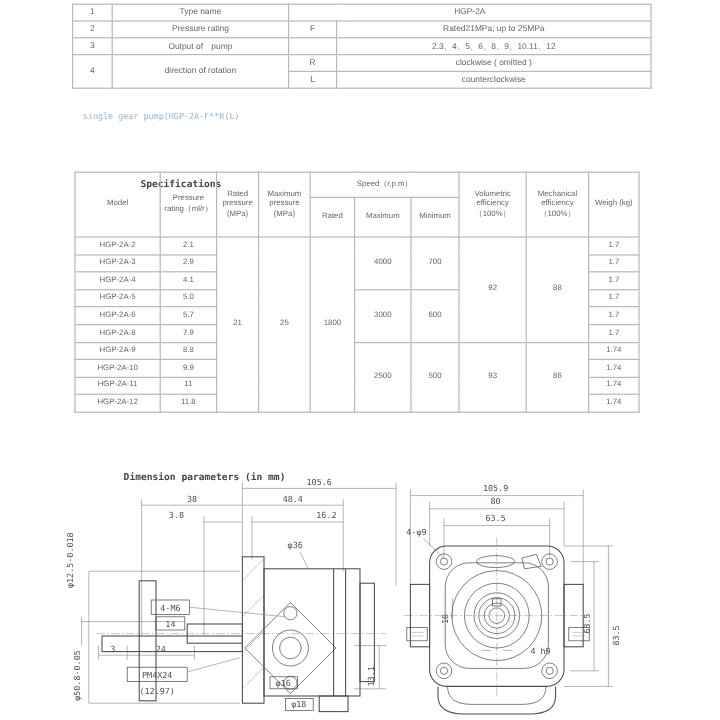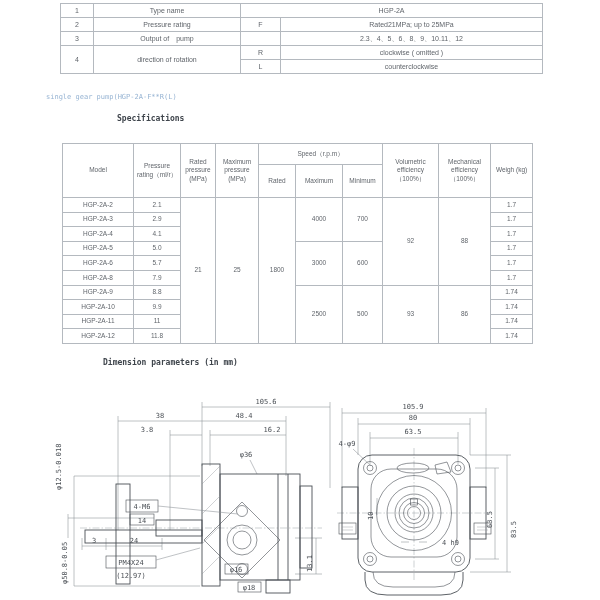--- a/index.html
+++ b/index.html
@@ -9,22 +9,22 @@
   }
   .abs{position:absolute;}
   table{border-collapse:collapse;table-layout:fixed;}
   td{overflow:hidden;}
 
   
   .info{left:60px;top:3px;width:482px;font-size:7px;}
   .info td{border:1px solid #b4b9bf;text-align:center;height:13px;padding:0 2px;color:#60656b;}
 
   
-  .link{left:46px;top:93px;font-family:"DejaVu Sans Mono",monospace;font-size:7px;color:#97b4d3;cursor:pointer;}
-  .h1{font-family:"DejaVu Sans Mono",monospace;font-weight:bold;font-size:8px;color:#3f454c;}
+  .link{left:69px;top:93px;font-family:"DejaVu Sans Mono",monospace;font-size:7px;color:#97b4d3;cursor:pointer;}
+  .h1{font-family:"DejaVu Sans Mono",monospace;font-weight:bold;font-size:8px;color:#3f454c;margin-top:35px;}
   .specs-h{left:117px;top:114px;}
   .dim-h{left:93px;top:358px;padding-left:10px;}
 
   
   .spec{left:62px;top:143px;width:470px;font-size:6.5px;}
   .spec td{border:1px solid #b4b9bf;text-align:center;vertical-align:middle;padding:0 1px;line-height:1.3;color:#60656b;}
   .spec tr.hdr1 td{height:20px;}
   .spec tr.hdr2 td{height:32px;}
   .spec tr.r td{height:13.6px;}
 

